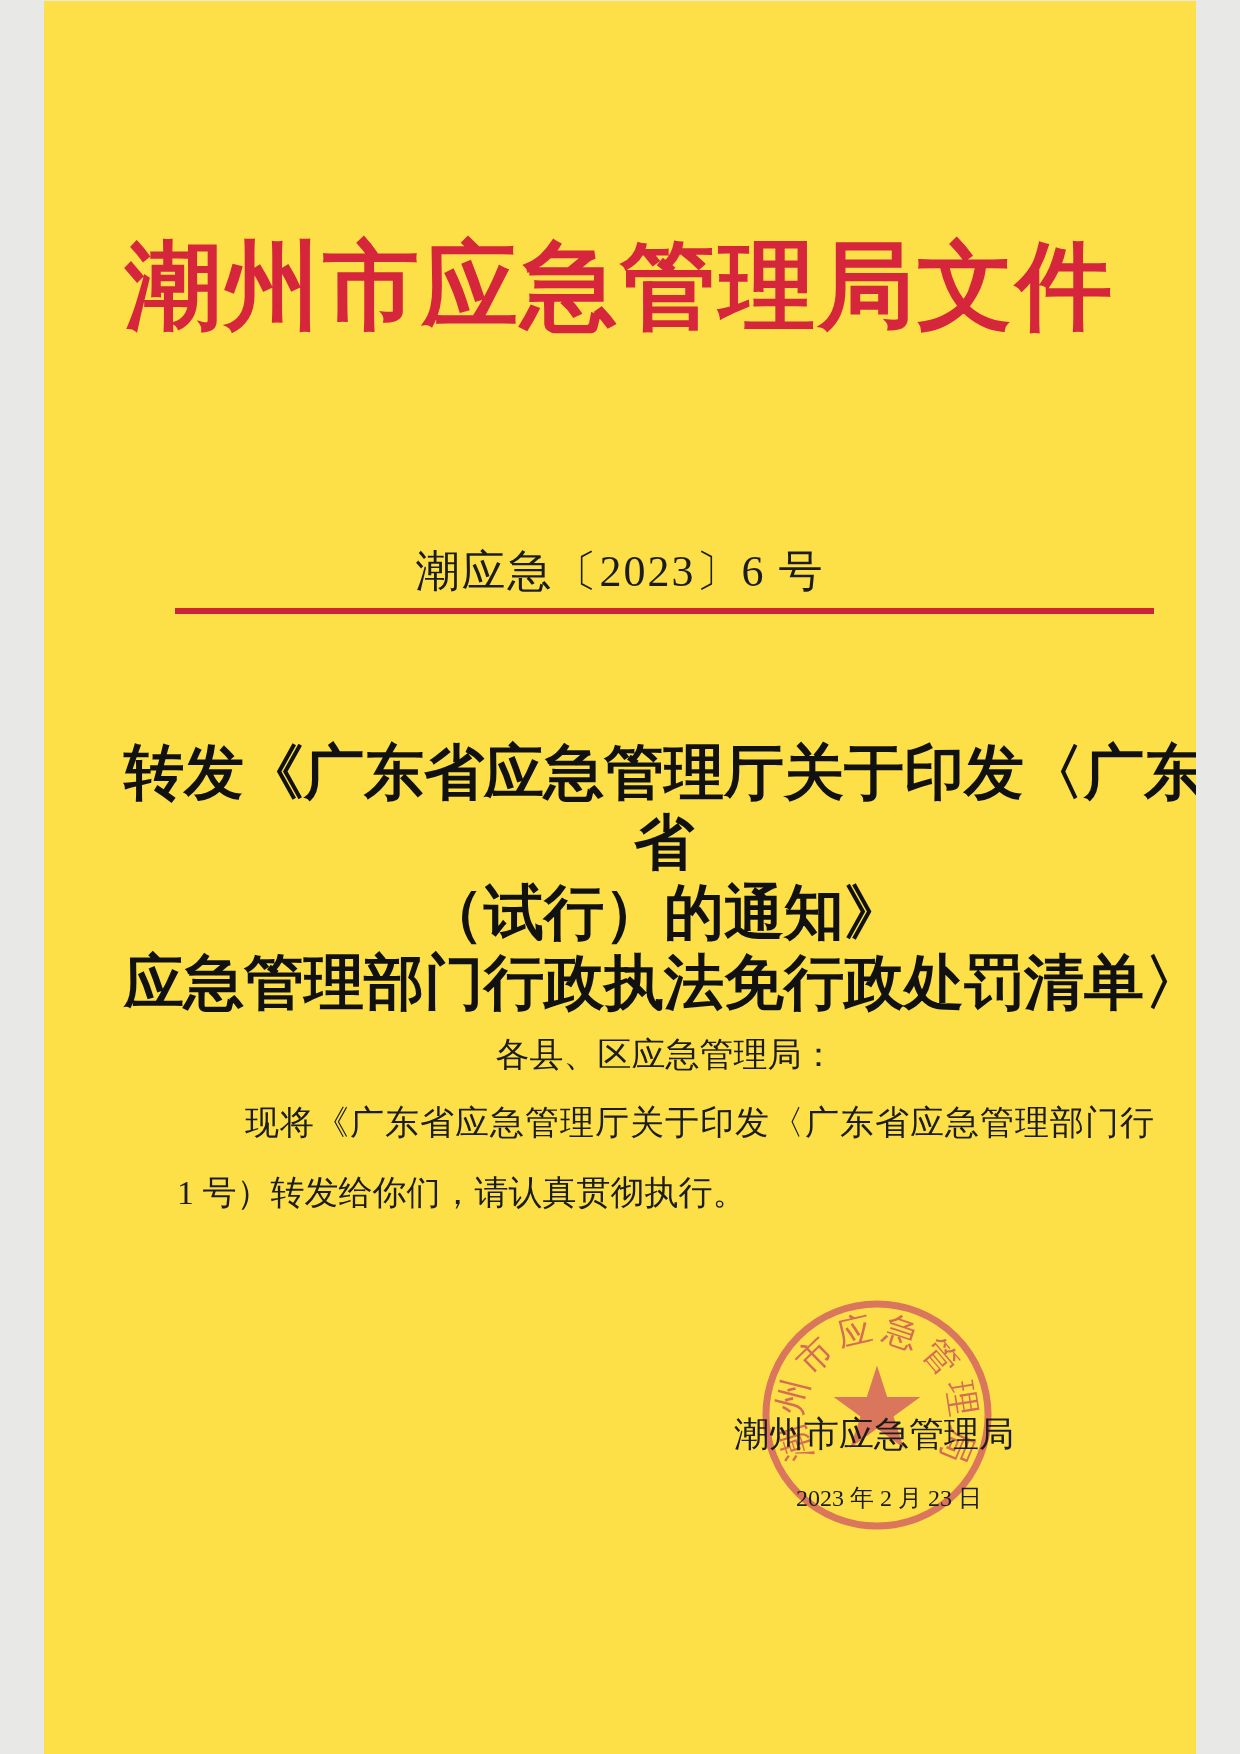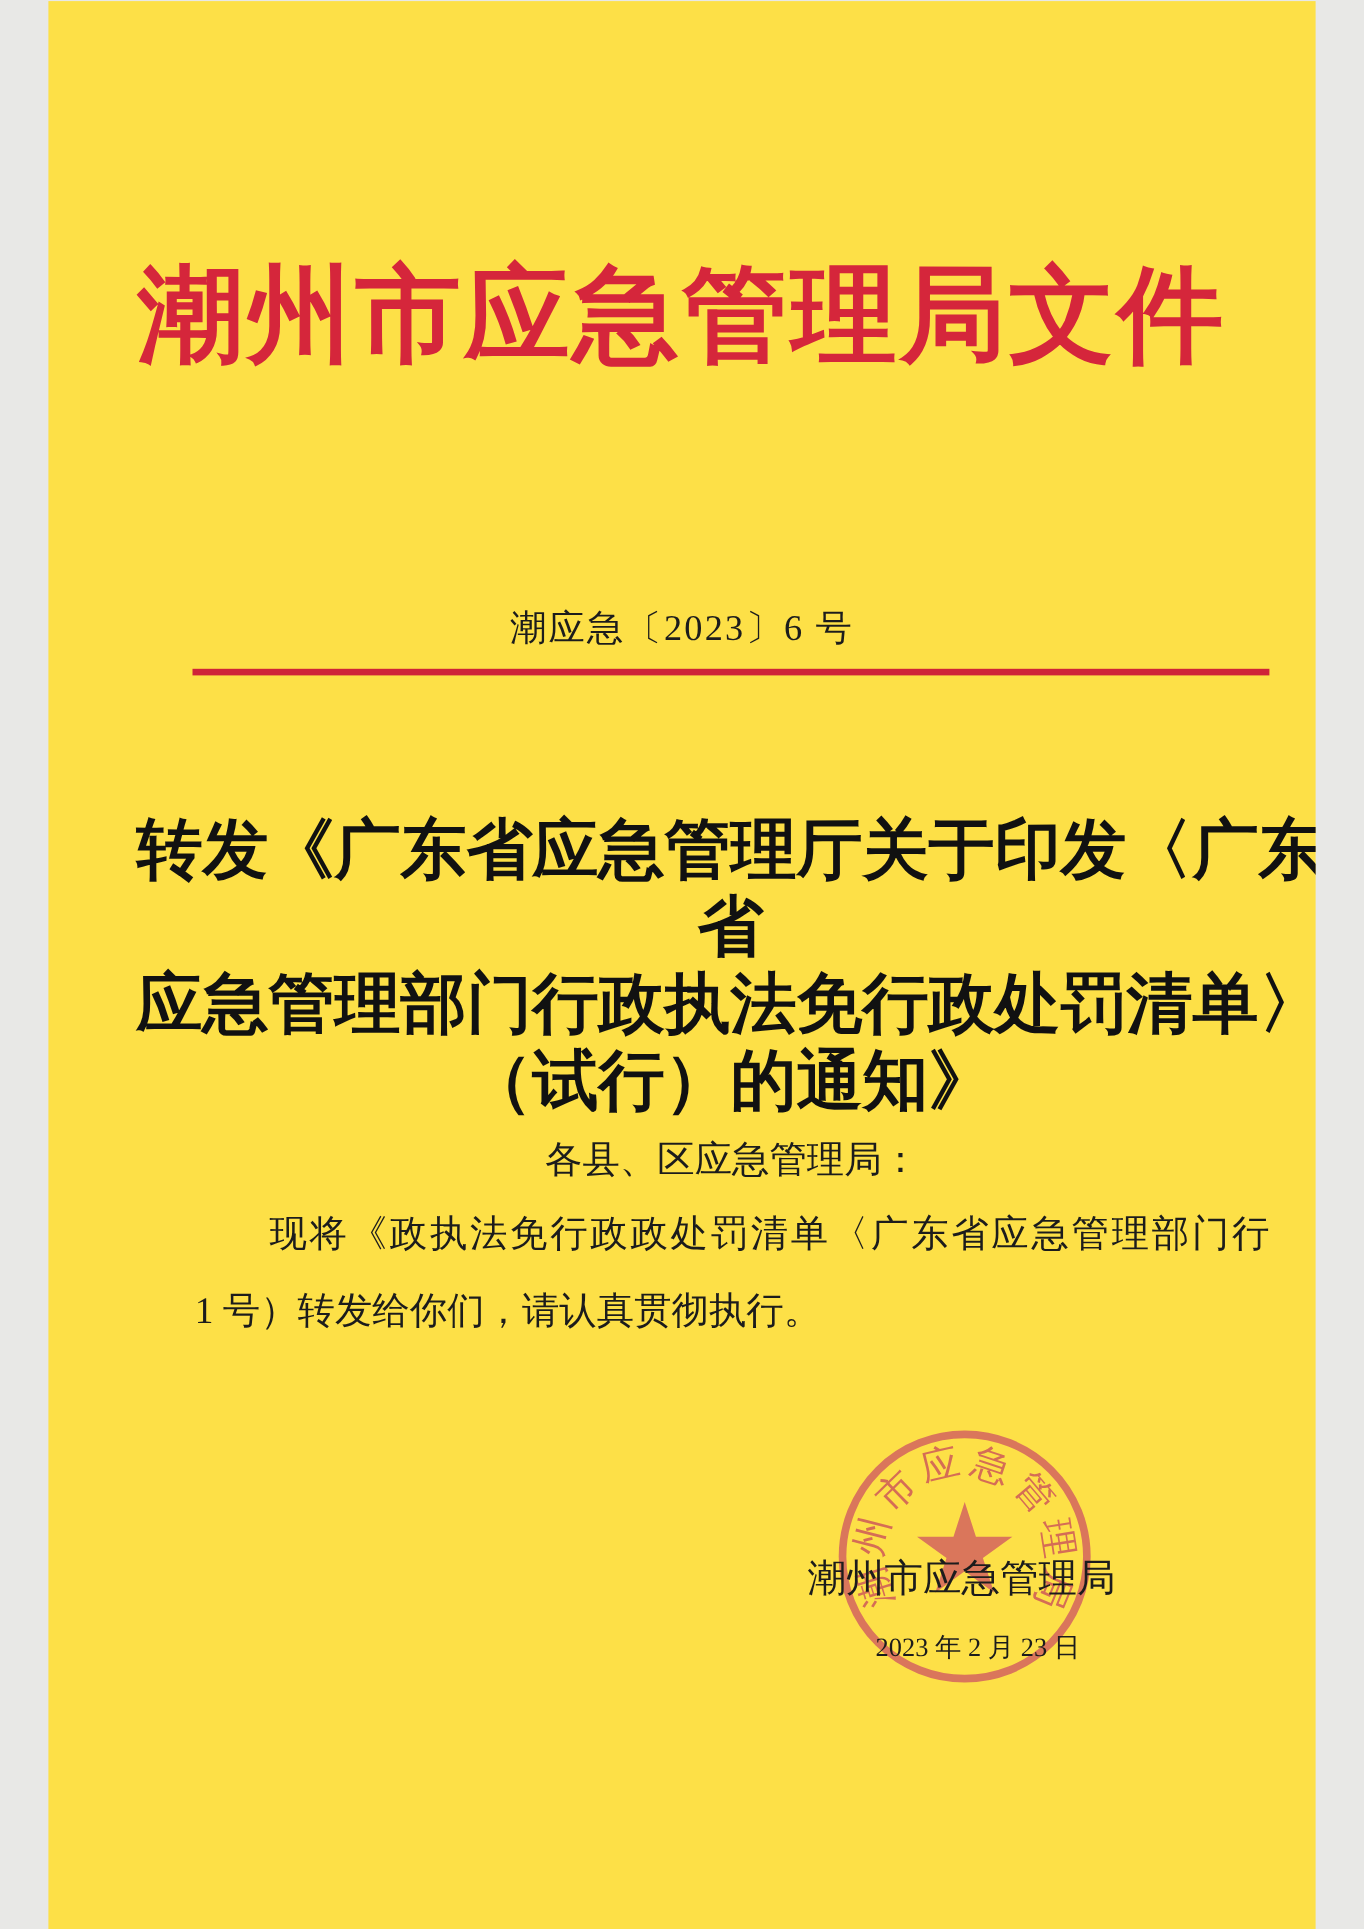--- a/index.html
+++ b/index.html
@@ -17,21 +17,21 @@
     text-align:center;
     font-size:96px;line-height:108px;
     font-weight:700;
     letter-spacing:3px;
     color:#d5263b;
     font-family:"Liberation Serif","DejaVu Serif",serif;
   }
   .doc-number{
     position:absolute;top:550px;left:0;width:100%;
     text-align:center;
-    font-size:33px;line-height:42px;
+    font-size:44px;line-height:42px;
     letter-spacing:2px;
     color:#1c1c1c;
   }
   .red-rule{
     position:absolute;top:607px;left:131px;width:979px;height:6px;
     background:#cf2438;
   }
   .doc-title{
     position:absolute;top:737px;left:70px;width:1100px;
     text-align:center;
@@ -73,28 +73,28 @@
 <div class="page">
 
   <div class="header-title">潮州市应急管理局文件</div>
 
   <div class="doc-number">潮应急〔2023〕6 号</div>
 
   <div class="red-rule"></div>
 
   <div class="doc-title">
     <span class="body-line">转发《广东省应急管理厅关于印发〈广东省</span>
+    <span class="body-line">（试行）的通知》</span>
     <span class="body-line">应急管理部门行政执法免行政处罚清单〉</span>
-    <span class="body-line">（试行）的通知》</span>
   </div>
 
   <div class="salutation">各县、区应急管理局：</div>
 
   <div class="body-text">
-    <span class="body-line justify indent">现将《政执法免行政政处罚清单〈广东省应急管理部门行</span>
+    <span class="body-line justify indent">现将《广东省应急管理厅关于印发〈广东省应急管理部门行</span>
     <span class="body-line">1 号）转发给你们，请认真贯彻执行。</span>
   </div>
 
   <div class="seal">
     <svg viewBox="0 0 240 240" xmlns="http://www.w3.org/2000/svg">
       <g fill="#d4645f" stroke="none">
         <circle cx="120" cy="120" r="112" fill="none" stroke="#d4645f" stroke-width="7"></circle>
         <polygon points="120,70 109.7,101.8 76.3,101.8 103.3,121.4 93,153.2 120,133.6 147,153.2 136.7,121.4 163.7,101.8 130.3,101.8"></polygon>
         <path id="sealArc" d="M58.6,163 A75,75 0 1 1 181.4,163" fill="none"></path>
         <text font-size="35" letter-spacing="6" fill="#cf5a58" font-family="Liberation Serif, DejaVu Serif, serif">

